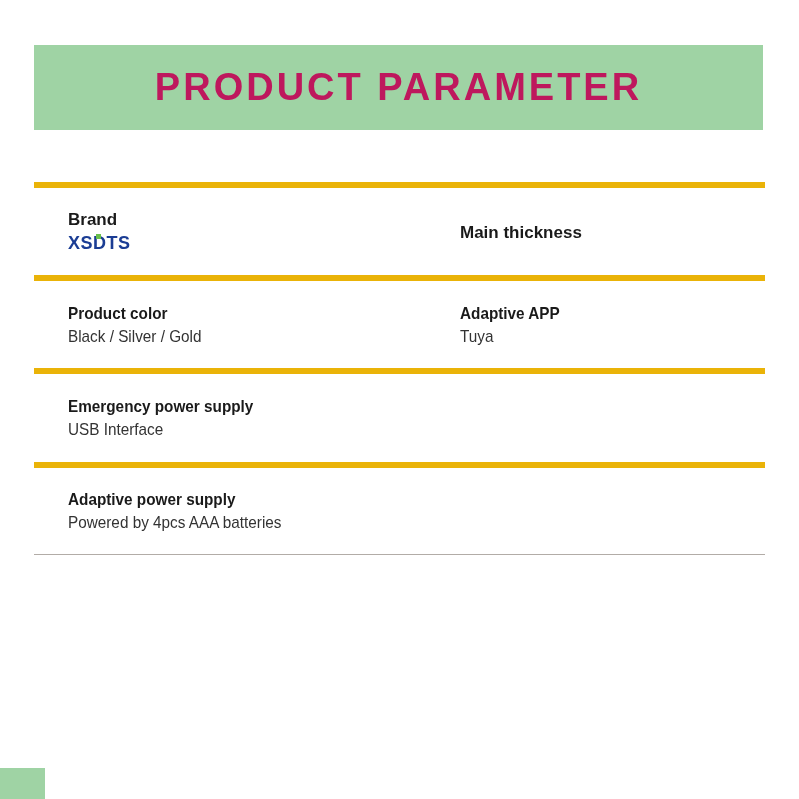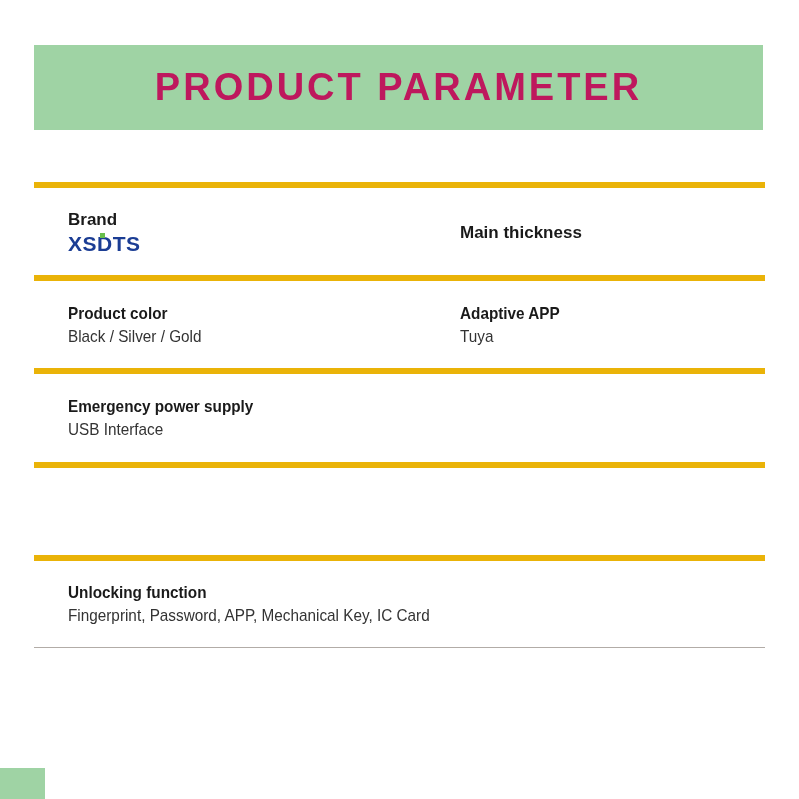--- a/index.html
+++ b/index.html
@@ -63,21 +63,21 @@
     margin-top: 2px;
     white-space: nowrap;
   }
   .condensed .label,
   .condensed .value {
     transform: scaleX(0.9);
     transform-origin: 0 50%;
   }
   .brand-logo {
     margin-top: 2px;
-    font-size: 21px;
+    font-size: 18px;
     font-weight: 800;
     color: #1b3d94;
     letter-spacing: 0.5px;
     line-height: 23px;
   }
   .logo-d { position: relative; }
   .logo-d::after {
     content: "";
     position: absolute;
     left: 3px;
@@ -129,26 +129,24 @@
 
     <div class="row condensed">
       <div class="cell left">
         <div class="label">Emergency power supply</div>
         <div class="value">USB Interface</div>
       </div>
     </div>
 
 
     <div class="row condensed">
+      <div class="cell left">
+        <div class="label">Adaptive power supply</div>
+        <div class="value">Powered by 4pcs AAA batteries</div>
+      </div>
     </div>
 
-    <div class="row condensed">
-      <div class="cell left">
-        <div class="label">Unlocking function</div>
-        <div class="value">Fingerprint, Password, APP, Mechanical Key, IC Card</div>
-      </div>
-    </div>
 
   </div>
 
   <div class="bottom-accent"></div>
 
 </div>
 
 </body></html>

